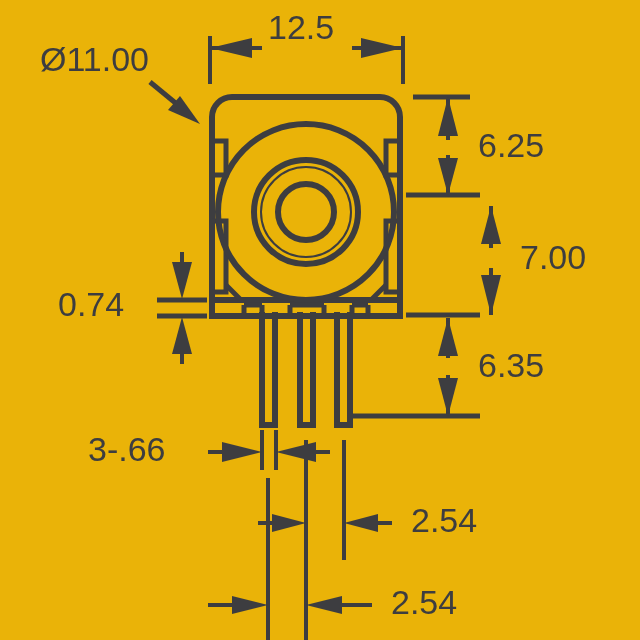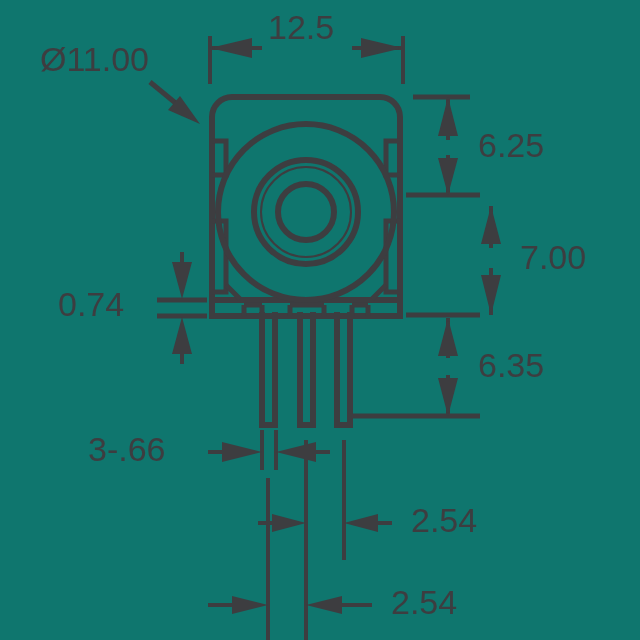--- a/index.html
+++ b/index.html
@@ -8,21 +8,21 @@
     padding: 0;
     background: #ffffff;
   }
   body {
     font-family: "Liberation Sans", sans-serif;
   }
   #drawing-root {
     position: relative;
     width: 640px;
     height: 640px;
-    background: #0f766e;
+    background: #eab308;
     overflow: hidden;
   }
   #drawing-svg {
     display: block;
     width: 640px;
     height: 640px;
   }
   .dim-text {
     font-family: "Liberation Sans", sans-serif;
     font-size: 34px;

